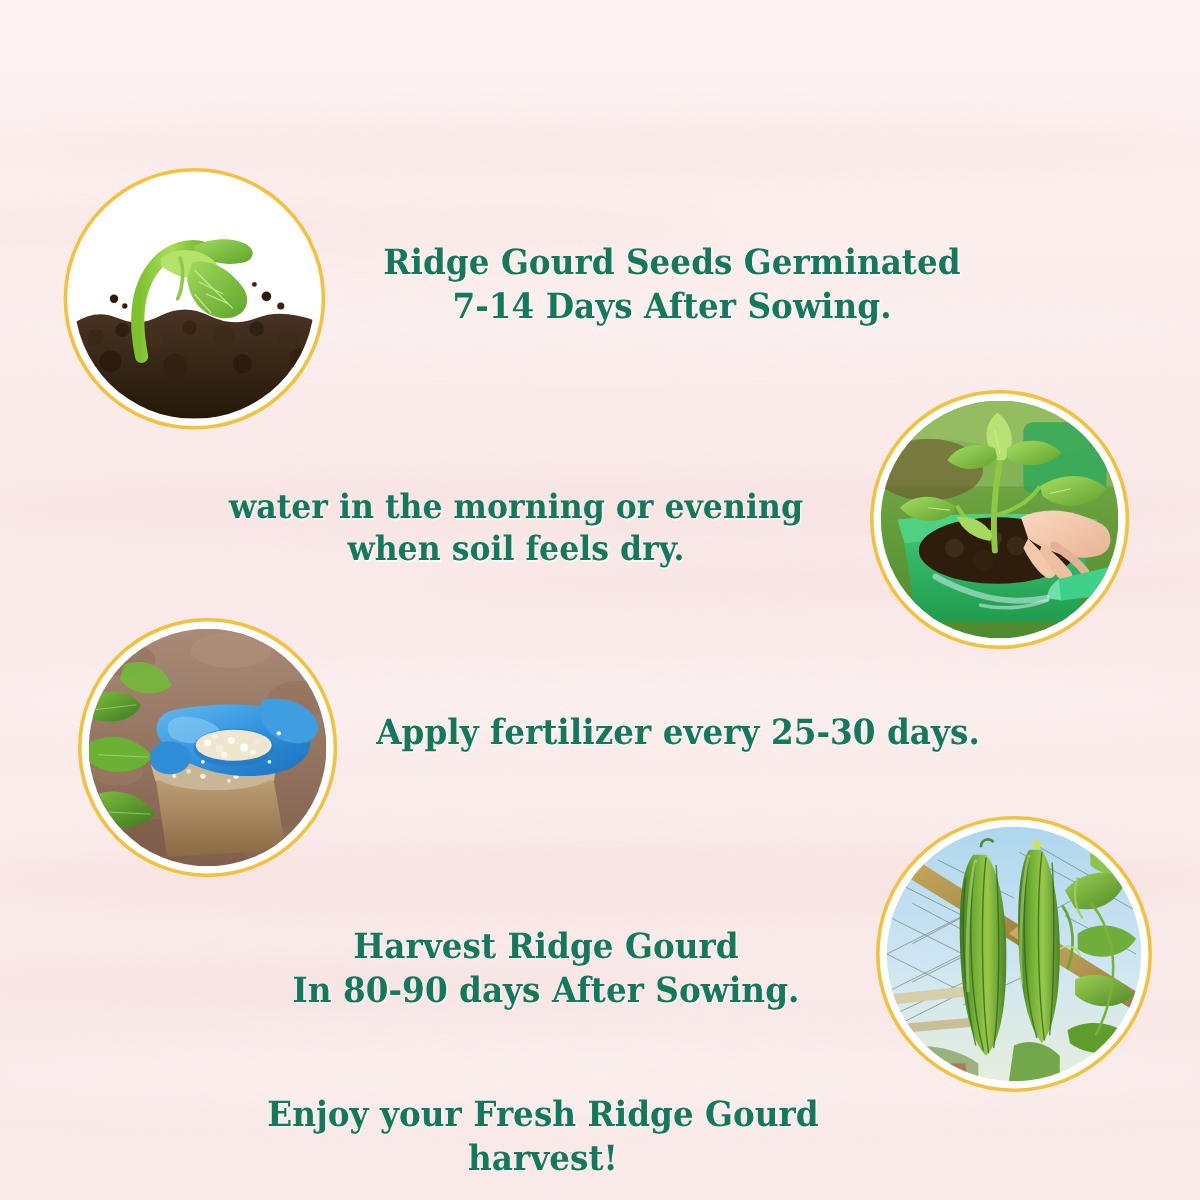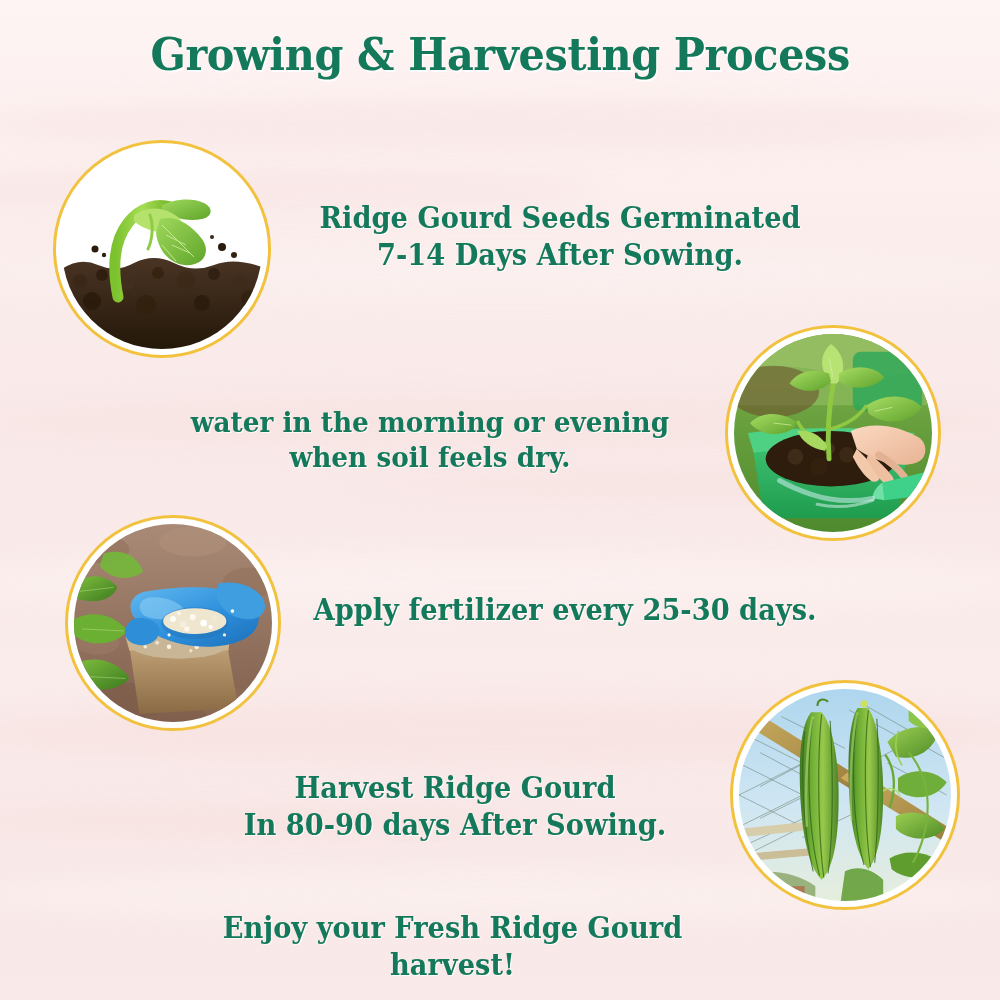--- a/index.html
+++ b/index.html
@@ -127,23 +127,20 @@
   <div class="band b1"></div>
   <div class="band s1"></div>
   <div class="band b2"></div>
   <div class="band b3"></div>
   <div class="band s2"></div>
   <div class="band b4"></div>
   <div class="band b5"></div>
   <div class="band s3"></div>
   <div class="band b6"></div>
 
-  <div class="title-wrap">
-    <div class="title">Growing &amp; Harvesting Process</div>
-  </div>
 
   <div class="photo p1">
     <div class="inner">
       <svg viewBox="0 0 200 200" preserveAspectRatio="xMidYMid slice">
         <defs>
           <linearGradient id="s1soil" x1="0" y1="0" x2="0" y2="1">
             <stop offset="0" stop-color="#4a3424"></stop>
             <stop offset="1" stop-color="#241809"></stop>
           </linearGradient>
           <linearGradient id="s1stem" x1="0" y1="0" x2="1" y2="0">

